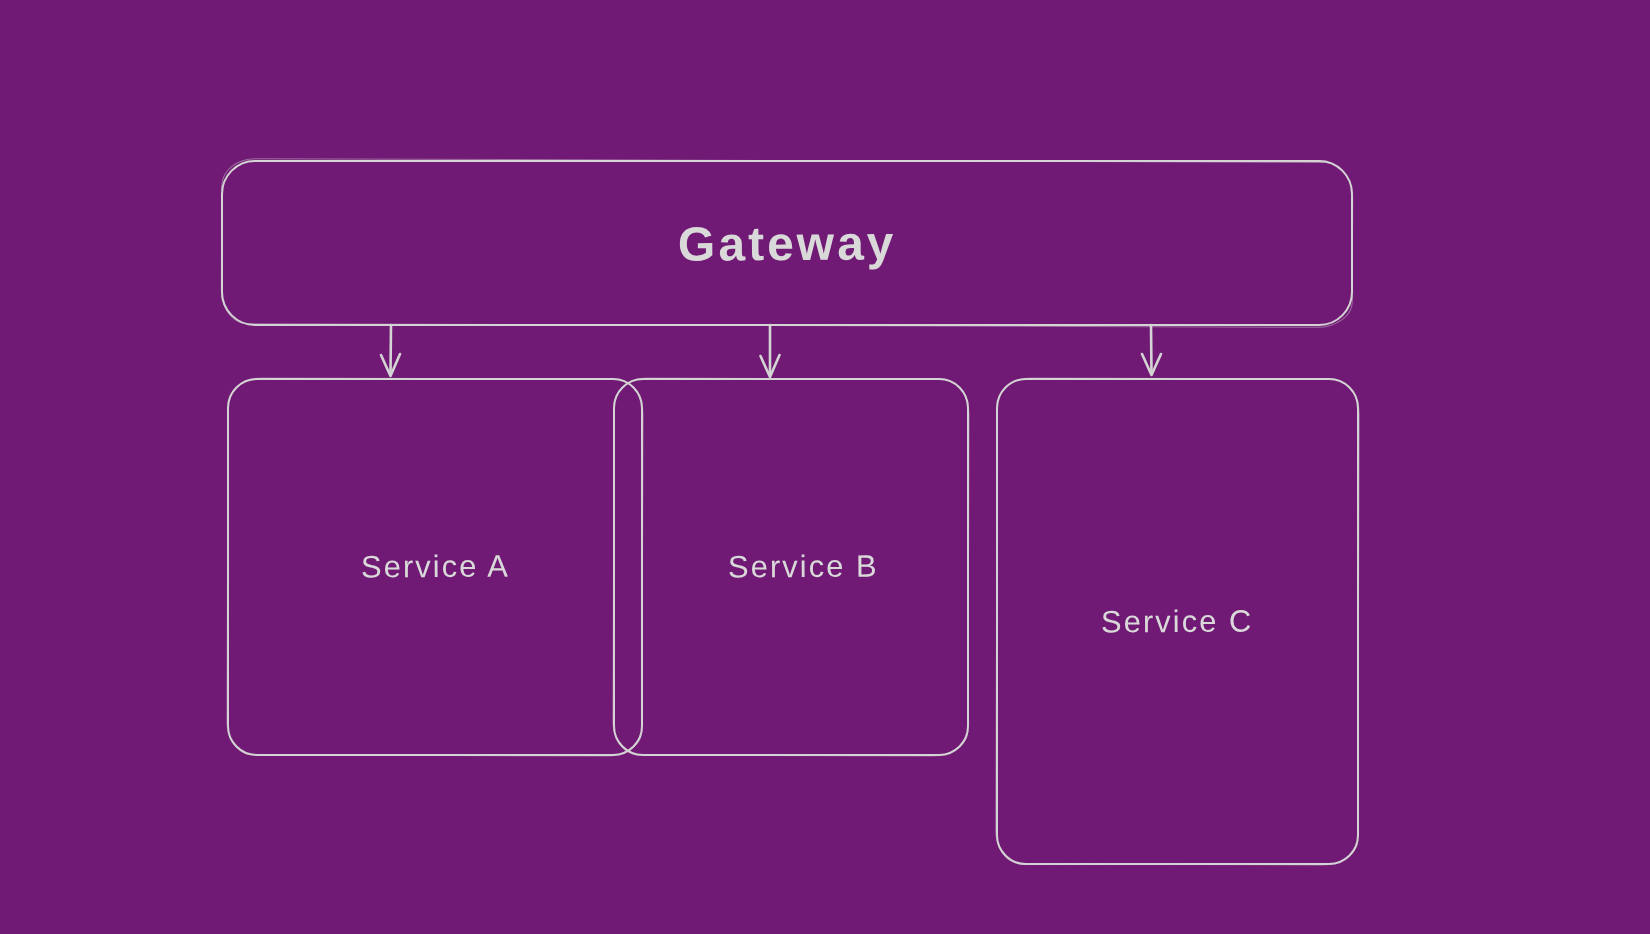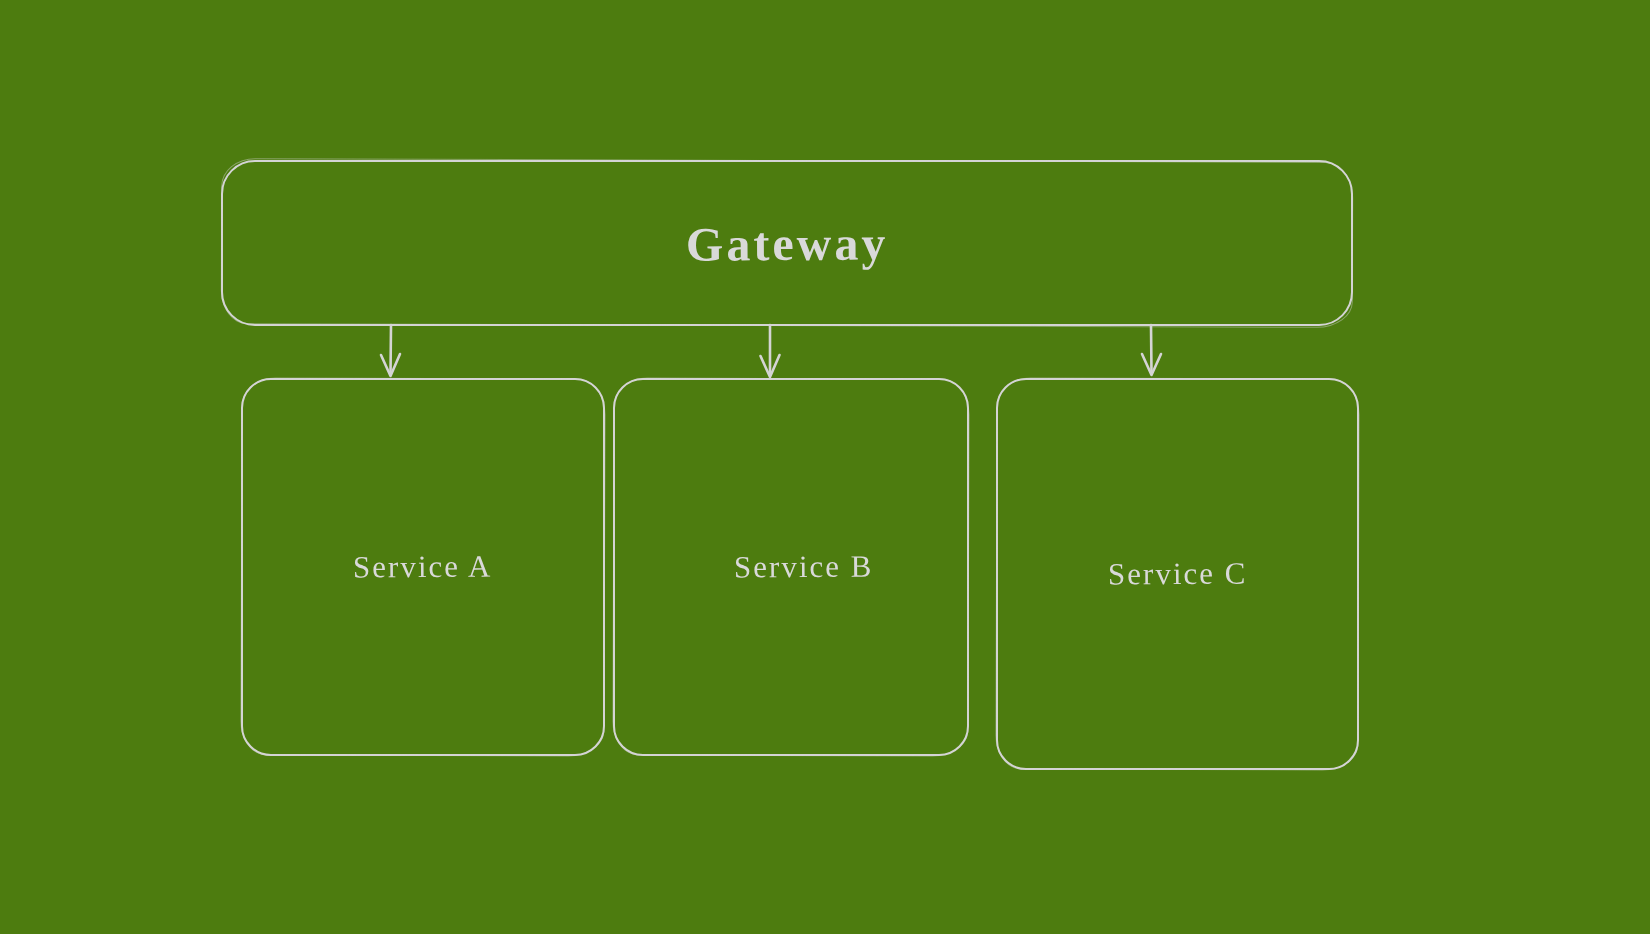--- a/index.html
+++ b/index.html
@@ -4,23 +4,23 @@
 <style>
   html, body {
     margin: 0;
     padding: 0;
     background: #121212;
   }
   .canvas {
     position: relative;
     width: 1650px;
     height: 934px;
-    background: #4d7c0f;
+    background: #701a75;
     overflow: hidden;
-    font-family: Liberation Serif, serif;
+    font-family: Liberation Sans, sans-serif;
   }
   .node {
     position: absolute;
     box-sizing: border-box;
     border: 2.6px solid #d4d4d4;
     border-radius: 30px;
     display: flex;
     align-items: center;
     justify-content: center;
     background: transparent;
@@ -35,23 +35,23 @@
     transform: rotate(0.2deg);
     pointer-events: none;
   }
   .node-gateway {
     left: 221px;
     top: 160px;
     width: 1132px;
     height: 166px;
     border-radius: 34px;
   }
-  .node-service-a { left: 227px; top: 378px; width: 364px; height: 378px; margin-left: 14px; }
+  .node-service-a { left: 227px; top: 378px; width: 416px; height: 378px; }
   .node-service-b { left: 613px; top: 378px; width: 356px; height: 378px; padding-left: 25px; }
-  .node-service-c { left: 996px; top: 378px; width: 363px; height: 392px; }
+  .node-service-c { left: 996px; top: 378px; width: 363px; height: 487px; }
   .label {
     color: #d9d9d9;
     letter-spacing: 2px;
     transform: rotate(-0.4deg);
     white-space: nowrap;
     user-select: none;
   }
   .label-gateway {
     font-size: 48px;
     font-weight: bold;

